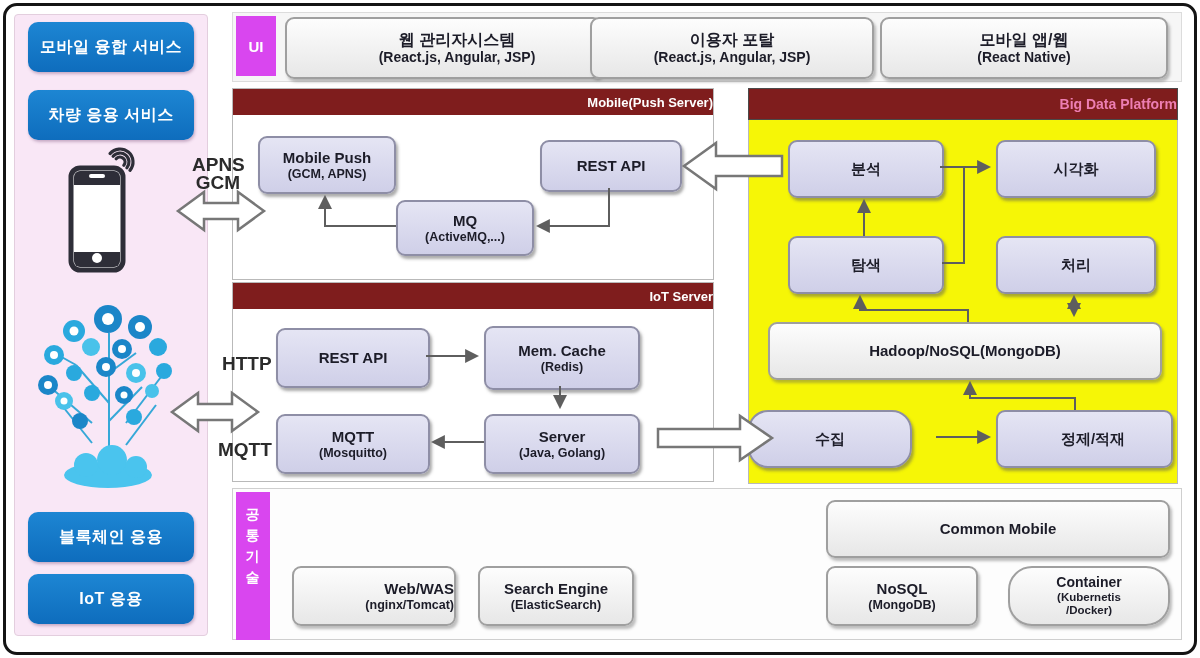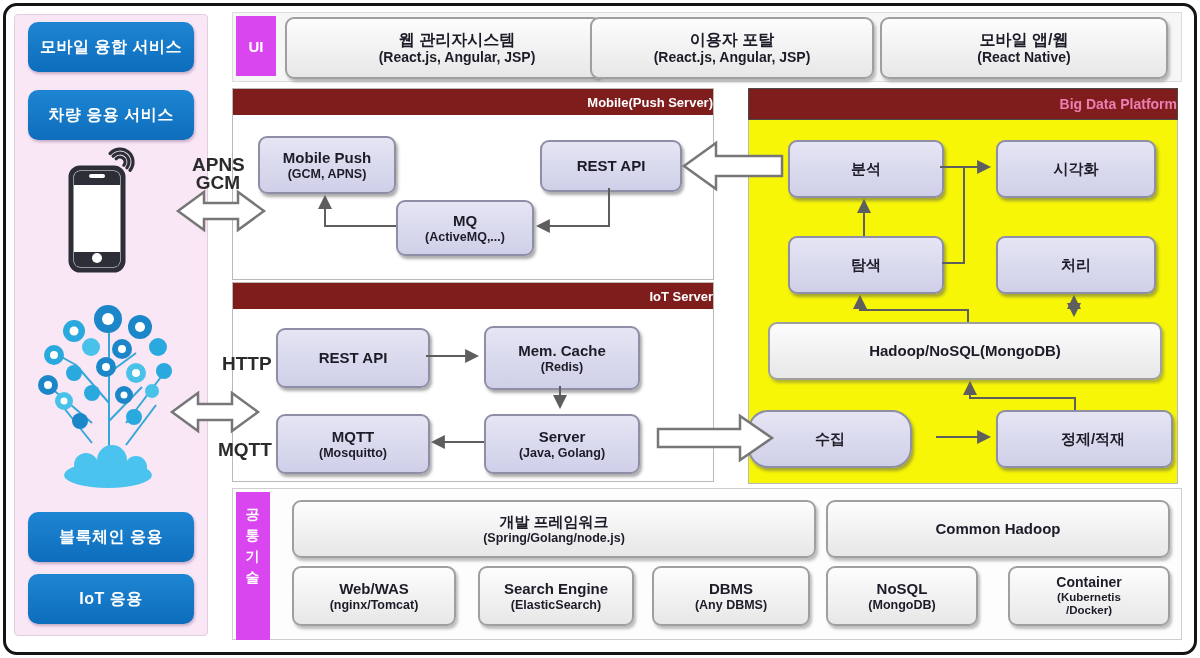--- a/index.html
+++ b/index.html
@@ -198,44 +198,36 @@
     <div class="bt">수집</div>
   </div>
   <div class="abs lav-box" style="left:996px;top:410px;width:156px;height:54px;padding-left:17px;">
     <div class="bt">정제/적재</div>
   </div>
 
   <div class="abs" style="left:232px;top:488px;width:948px;height:150px;background:#fdfdfd;border:1px solid #cfcfcf;"></div>
   <div class="abs dark-box v-label" style="left:236px;top:492px;width:34px;height:142px;">
     <span>공통기술</span>
   </div>
-  <div class="abs lite-box" style="left:292px;top:500px;width:520px;height:54px;">
-    <div class="bt">개발 프레임워크</div>
-    <div class="bs">(Spring/Golang/node.js)</div>
-  </div>
   <div class="abs lite-box" style="left:826px;top:500px;width:340px;height:54px;">
-    <div class="bt">Common Hadoop</div>
-  </div>
-  <div class="abs lite-box" style="left:292px;top:566px;width:160px;height:56px;">
+    <div class="bt">Common Mobile</div>
+  </div>
+  <div class="abs lite-box" style="left:292px;top:566px;width:160px;height:56px;align-items:flex-end;">
     <div class="bt">Web/WAS</div>
     <div class="bs">(nginx/Tomcat)</div>
   </div>
   <div class="abs lite-box" style="left:478px;top:566px;width:152px;height:56px;">
     <div class="bt">Search Engine</div>
     <div class="bs">(ElasticSearch)</div>
   </div>
-  <div class="abs lite-box" style="left:652px;top:566px;width:154px;height:56px;">
-    <div class="bt">DBMS</div>
-    <div class="bs">(Any DBMS)</div>
-  </div>
   <div class="abs lite-box" style="left:826px;top:566px;width:148px;height:56px;">
     <div class="bt">NoSQL</div>
     <div class="bs">(MongoDB)</div>
   </div>
-  <div class="abs lite-box" style="left:1008px;top:566px;width:158px;height:56px;">
+  <div class="abs lite-box" style="left:1008px;top:566px;width:158px;height:56px;border-radius:24px;">
     <div class="bt" style="font-size:14px;">Container</div>
     <div class="bs wrap-sub">(Kubernetis /Docker)</div>
   </div>
 
   <div class="abs proto" style="left:192px;top:154px;width:52px;">APNS</div>
   <div class="abs proto" style="left:192px;top:172px;width:52px;">GCM</div>
   <div class="abs proto" style="left:222px;top:353px;width:46px;">HTTP</div>
   <div class="abs proto" style="left:218px;top:439px;width:52px;">MQTT</div>
 
   <svg class="overlay" width="1200" height="658" viewBox="0 0 1200 658">

